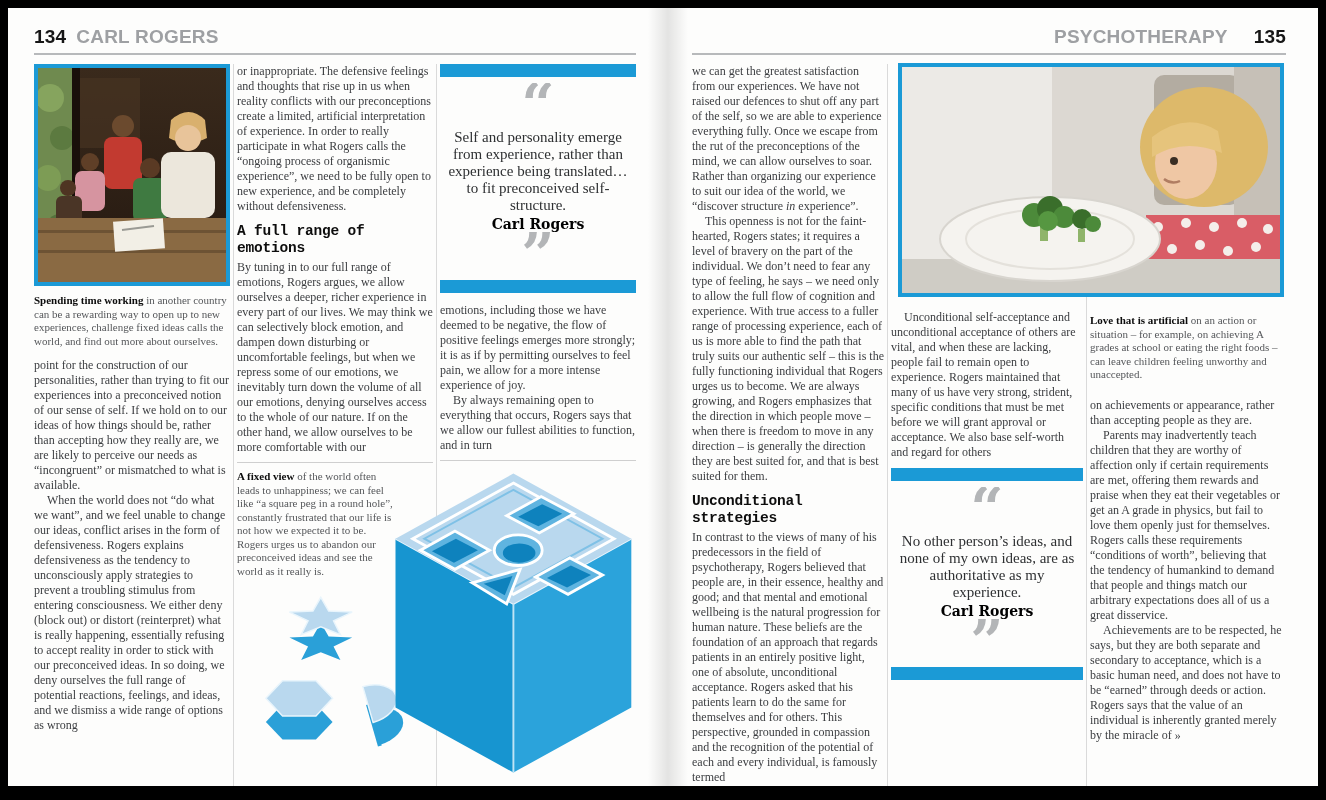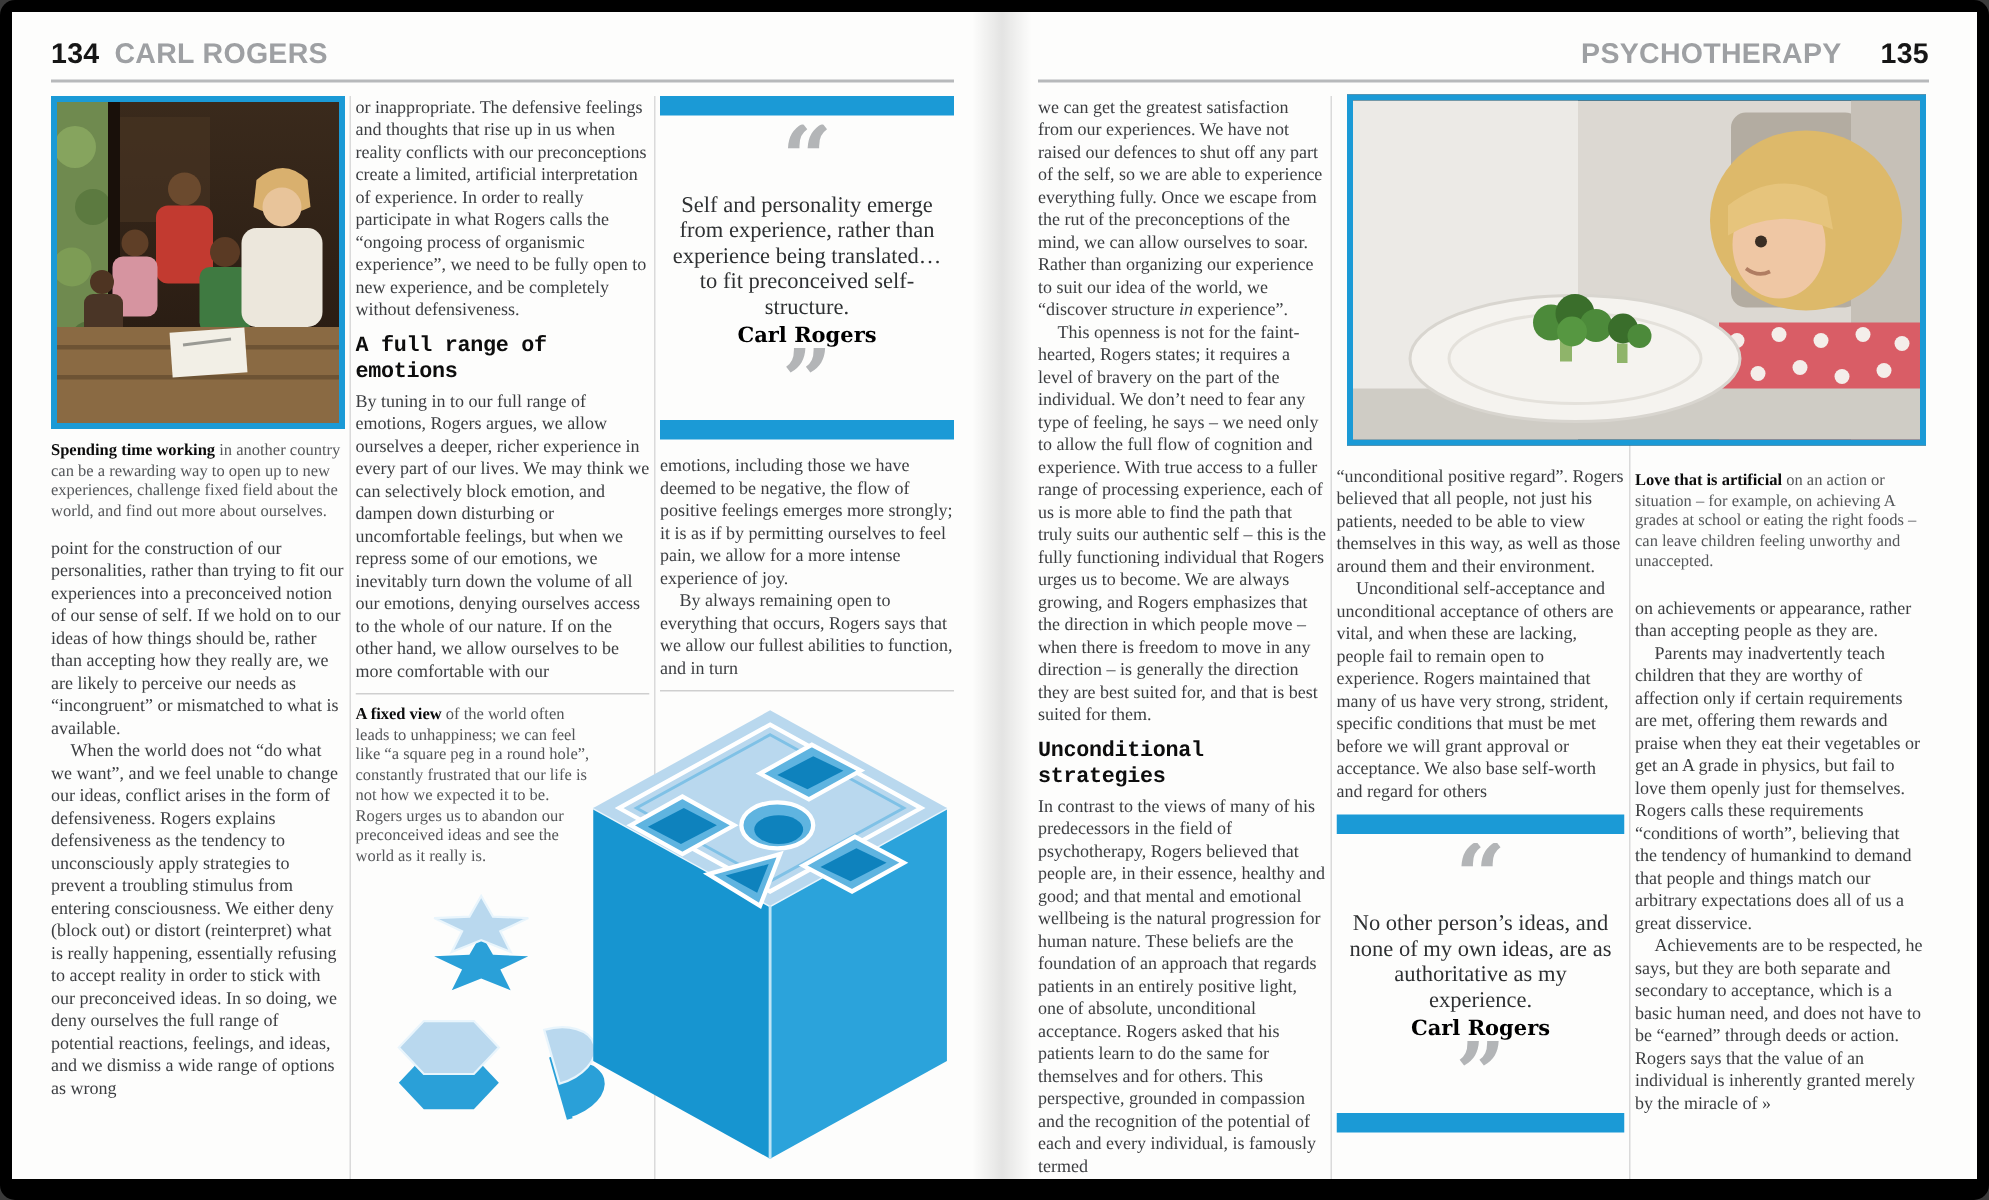--- a/index.html
+++ b/index.html
@@ -1,17 +1,17 @@
 <!DOCTYPE html>
 <html><head>
 <meta charset="utf-8">
 <style>
   html,body{margin:0;padding:0;background:#3a3a3a;}
   .frame{width:1326px;height:800px;box-sizing:border-box;background:#000;
-         padding:8px 8px 14px 8px;position:relative;font-family:"Liberation Serif",serif;border-radius:10px;}
+         padding:8px 8px 14px 8px;position:relative;font-family:"Liberation Serif",serif;}
   .spread{position:relative;width:1310px;height:778px;background:#fdfdfc;overflow:hidden;}
   .gutter-shade{position:absolute;left:640px;top:0;width:40px;height:100%;
     background:linear-gradient(to right,rgba(0,0,0,0),rgba(0,0,0,0.10) 50%,rgba(0,0,0,0));}
   .page{position:absolute;top:0;height:100%;}
   .page-left{left:26px;width:602px;}
   .page-right{left:684px;width:594px;}
 
   .pagehead{display:flex;align-items:baseline;margin-top:18px;padding-bottom:5px;
     border-bottom:2px solid #b7b9bb;font-family:"Liberation Sans",sans-serif;font-weight:bold;
     font-size:19px;letter-spacing:0.2px;}
@@ -100,21 +100,21 @@
             <rect x="123" y="84" width="54" height="66" rx="10" fill="#ece7dc"></rect>
 
             <rect x="0" y="150" width="188" height="64" fill="#8a6a43"></rect>
             <rect x="0" y="162" width="188" height="3" fill="#6d5334"></rect>
             <rect x="0" y="182" width="188" height="3" fill="#6d5334"></rect>
             <rect x="76" y="152" width="50" height="30" fill="#f2efe6" transform="rotate(-4 101 167)"></rect>
             <line x1="84" y1="162" x2="116" y2="158" stroke="#9a9a94" stroke-width="2"></line>
           </svg>
         </div>
         <div class="caption">
-          <span class="lead">Spending time working</span><span> in another country can be a rewarding way to open up to new experiences, challenge fixed field about the world, and find out more about ourselves.</span>
+          <span class="lead">Spending time working</span><span> in another country can be a rewarding way to open up to new experiences, challenge fixed ideas calls the world, and find out more about ourselves.</span>
         </div>
         <div class="body-text" style="margin-top:10px">
           <p>point for the construction of our personalities, rather than trying to fit our experiences into a preconceived notion of our sense of self. If we hold on to our ideas of how things should be, rather than accepting how they really are, we are likely to perceive our needs as “incongruent” or mismatched to what is available.</p>
           <p class="indent">When the world does not “do what we want”, and we feel unable to change our ideas, conflict arises in the form of defensiveness. Rogers explains defensiveness as the tendency to unconsciously apply strategies to prevent a troubling stimulus from entering consciousness. We either deny (block out) or distort (reinterpret) what is really happening, essentially refusing to accept reality in order to stick with our preconceived ideas. In so doing, we deny ourselves the full range of potential reactions, feelings, and ideas, and we dismiss a wide range of options as wrong</p>
         </div>
       </div>
 
       <div class="vsep"></div>
 
       <div class="col">
@@ -250,21 +250,20 @@
           <h3 class="subhead">Unconditional strategies</h3>
           <p>In contrast to the views of many of his predecessors in the field of psychotherapy, Rogers believed that people are, in their essence, healthy and good; and that mental and emotional wellbeing is the natural progression for human nature. These beliefs are the foundation of an approach that regards patients in an entirely positive light, one of absolute, unconditional acceptance. Rogers asked that his patients learn to do the same for themselves and for others. This perspective, grounded in compassion and the recognition of the potential of each and every individual, is famously termed</p>
         </div>
       </div>
 
       <div class="vsep"></div>
 
       <div class="col">
         <div class="spacer-photo"></div>
         <div class="body-text">
-          <p>“unconditional positive regard”. Rogers believed that all people, not just his patients, needed to be able to view themselves in this way, as well as those around them and their environment.</p>
           <p class="indent">Unconditional self-acceptance and unconditional acceptance of others are vital, and when these are lacking, people fail to remain open to experience. Rogers maintained that many of us have very strong, strident, specific conditions that must be met before we will grant approval or acceptance. We also base self-worth and regard for others</p>
         </div>
         <div class="quotebox" style="margin-top:8px">
           <div class="qbar"></div>
           <div class="qbody">
             <div class="qmark">“</div>
             <div class="qtext">No other person’s ideas, and none of my own ideas, are as authoritative as my experience.</div>
             <div class="qattr">Carl Rogers</div>
             <div class="qmark">”</div>
           </div>

